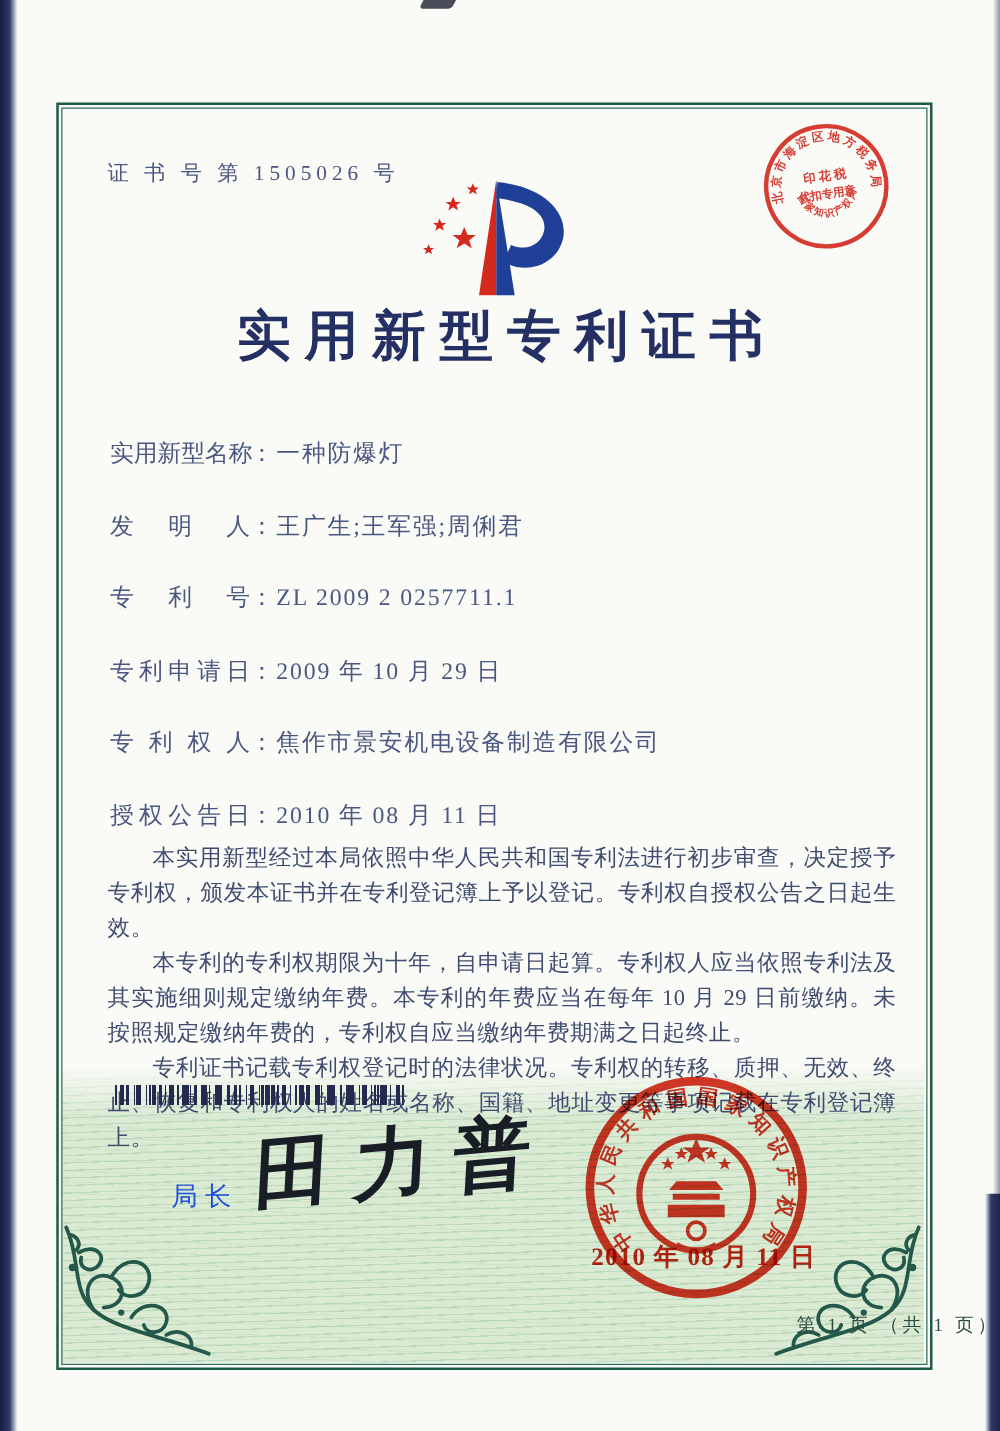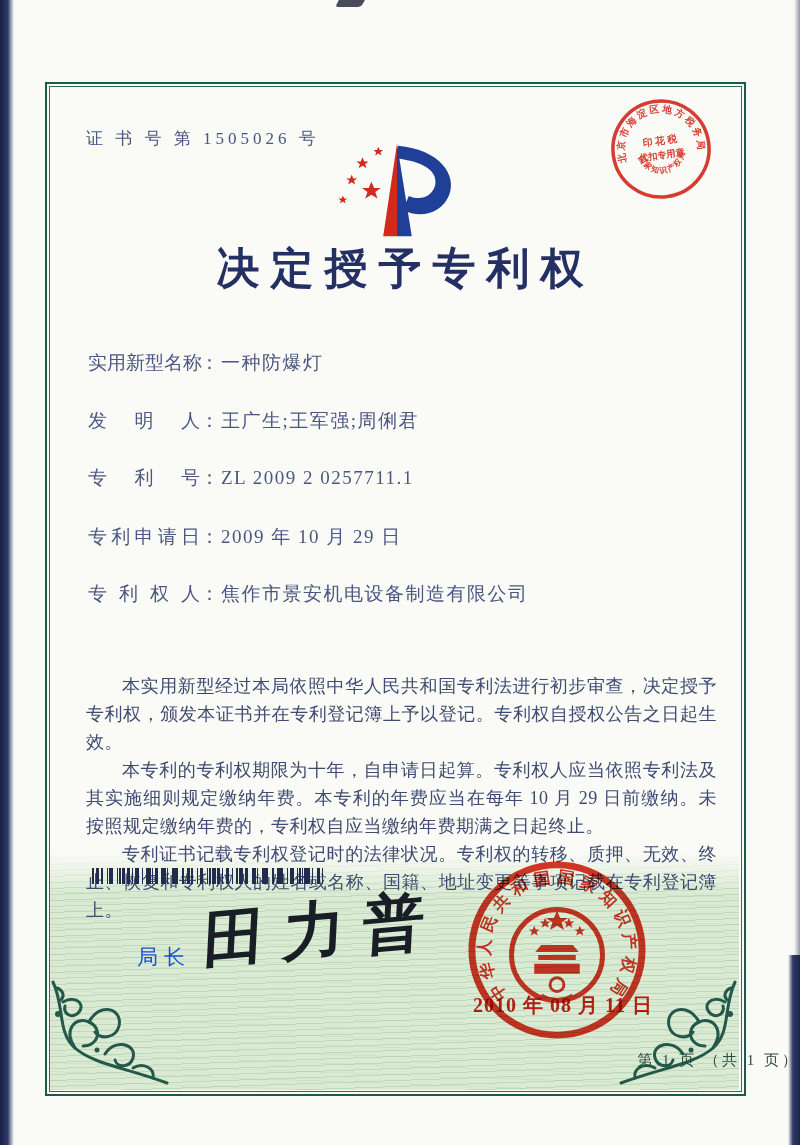--- a/index.html
+++ b/index.html
@@ -149,36 +149,39 @@
     <text font-size="13.5" fill="#d8281e" letter-spacing="3.5" font-weight="bold">
       <textPath href="#taxTop" startOffset="50%" text-anchor="middle">北京市海淀区地方税务局</textPath>
     </text>
     <text font-size="11" fill="#d8281e" letter-spacing="2" font-weight="bold">
       <textPath href="#taxBot" startOffset="50%" text-anchor="middle">国家知识产权局</textPath>
     </text>
     <text x="75" y="68" font-size="14" fill="#d8281e" font-weight="bold" text-anchor="middle">印 花 税</text>
     <text x="75" y="88" font-size="13" fill="#d8281e" font-weight="bold" text-anchor="middle">代扣专用章</text>
   </svg>
 
-  <h1 class="title">决定授予专利权</h1>
+  <h1 class="title">实用新型专利证书</h1>
 
   <div class="field f1">
     <span class="lbl">发明人</span><span class="sep">：</span><span class="val">王广生;王军强;周俐君</span>
   </div>
   <div class="field f0">
     <span class="lbl">实用新型名称</span><span class="sep">：</span><span class="val">一种防爆灯</span>
   </div>
   <div class="field f2">
     <span class="lbl">专利号</span><span class="sep">：</span><span class="val">ZL 2009 2 0257711.1</span>
   </div>
   <div class="field f3">
     <span class="lbl">专利申请日</span><span class="sep">：</span><span class="val">2009 年 10 月 29 日</span>
   </div>
   <div class="field f4">
     <span class="lbl">专利权人</span><span class="sep">：</span><span class="val">焦作市景安机电设备制造有限公司</span>
+  </div>
+  <div class="field f5">
+    <span class="lbl">授权公告日</span><span class="sep">：</span><span class="val">2010 年 08 月 11 日</span>
   </div>
 
   <div class="paras">
     <p>本实用新型经过本局依照中华人民共和国专利法进行初步审查，决定授予专利权，颁发本证书并在专利登记簿上予以登记。专利权自授权公告之日起生效。</p>
     <p>本专利的专利权期限为十年，自申请日起算。专利权人应当依照专利法及其实施细则规定缴纳年费。本专利的年费应当在每年 10 月 29 日前缴纳。未按照规定缴纳年费的，专利权自应当缴纳年费期满之日起终止。</p>
     <p>专利证书记载专利权登记时的法律状况。专利权的转移、质押、无效、终止、恢复和专利权人的姓名或名称、国籍、地址变更等事项记载在专利登记簿上。</p>
   </div>
 
   <div class="barcode"></div>
 

